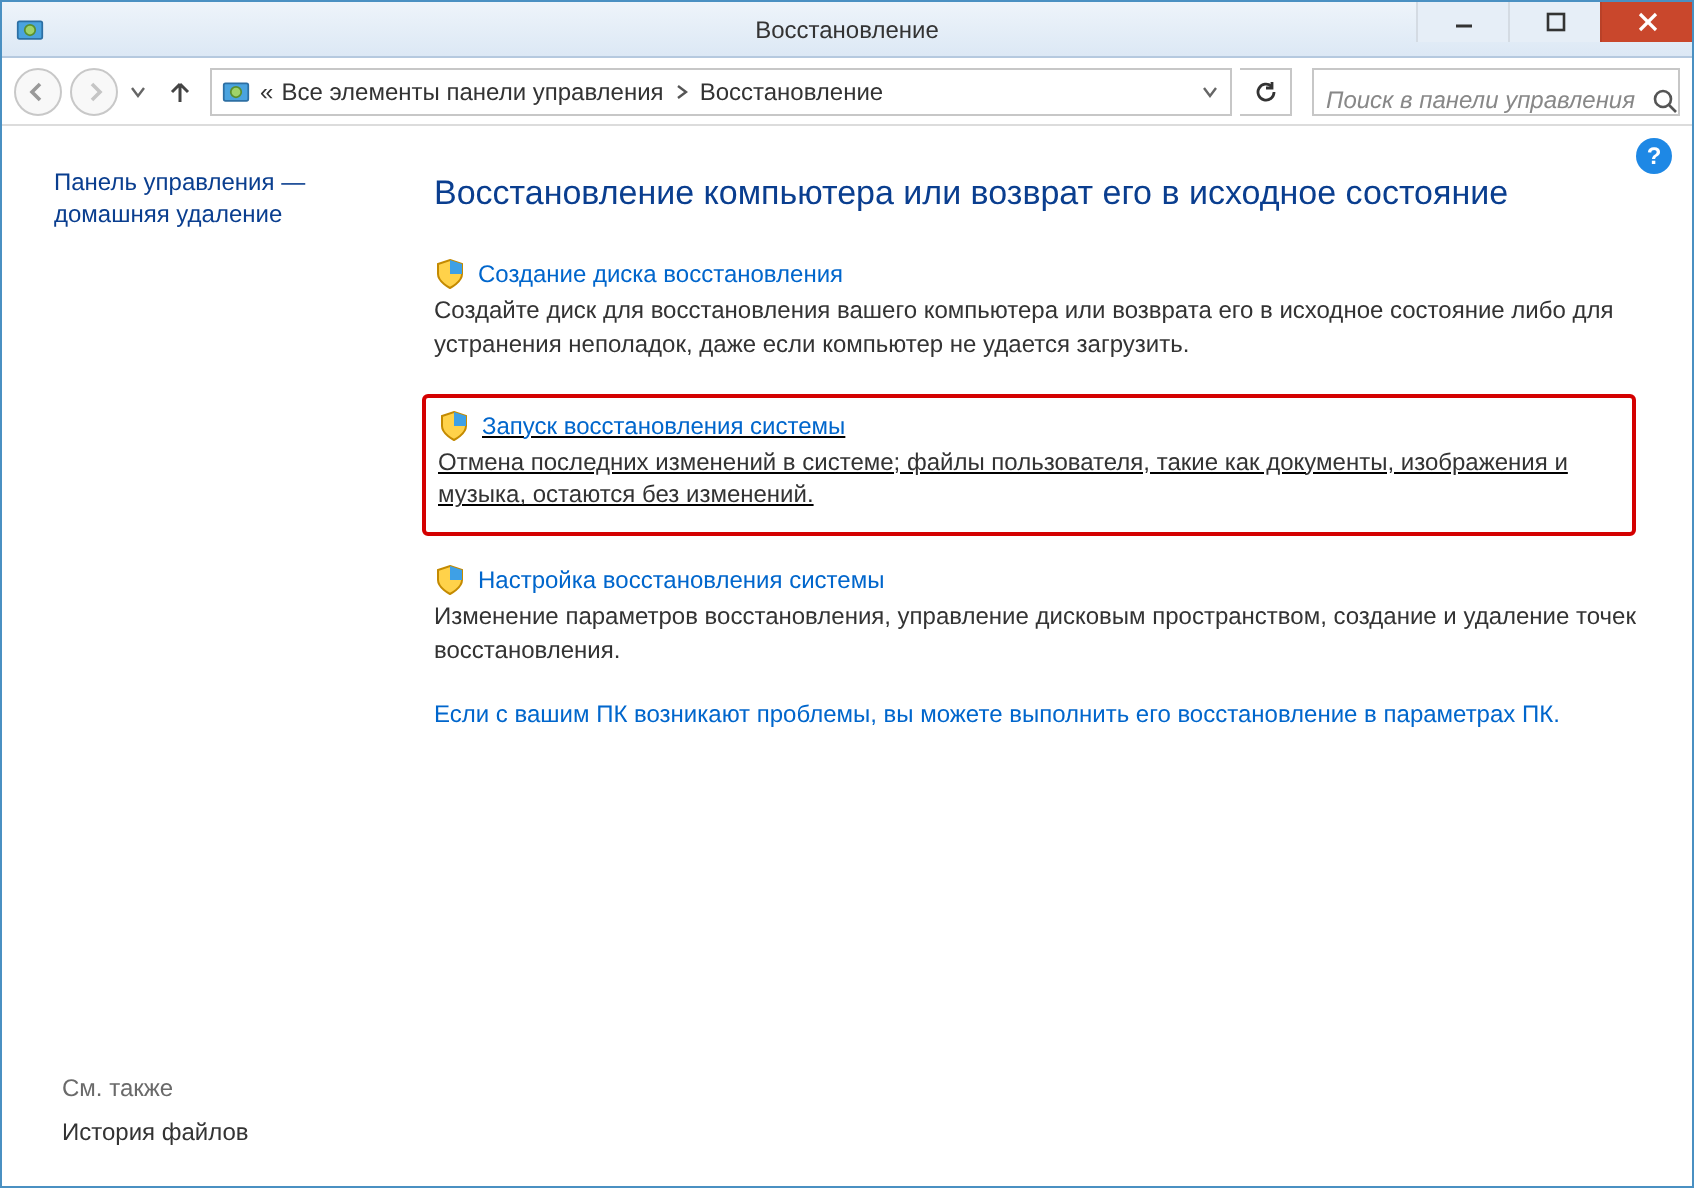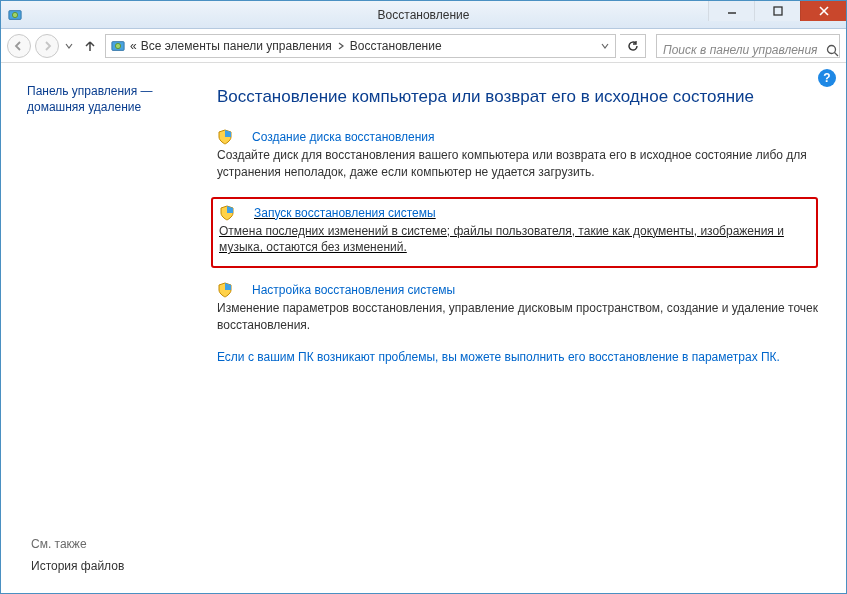--- a/index.html
+++ b/index.html
@@ -161,21 +161,21 @@
   .page-title {
     color: #0a3e8f;
     font-size: 17px;
     margin: 6px 0 22px 6px;
   }
   .item {
     margin: 0 0 16px 6px;
     padding: 0;
   }
   .item-head {
-    display: flex; align-items: center; gap: 19px;
+    display: flex; align-items: center; gap: 6px;
   }
   .shield {
     width: 16px; height: 16px;
     display: inline-flex;
   }
   .item-link {
     color: #0066cc;
     font-size: 12px;
   }
   .item-desc {

